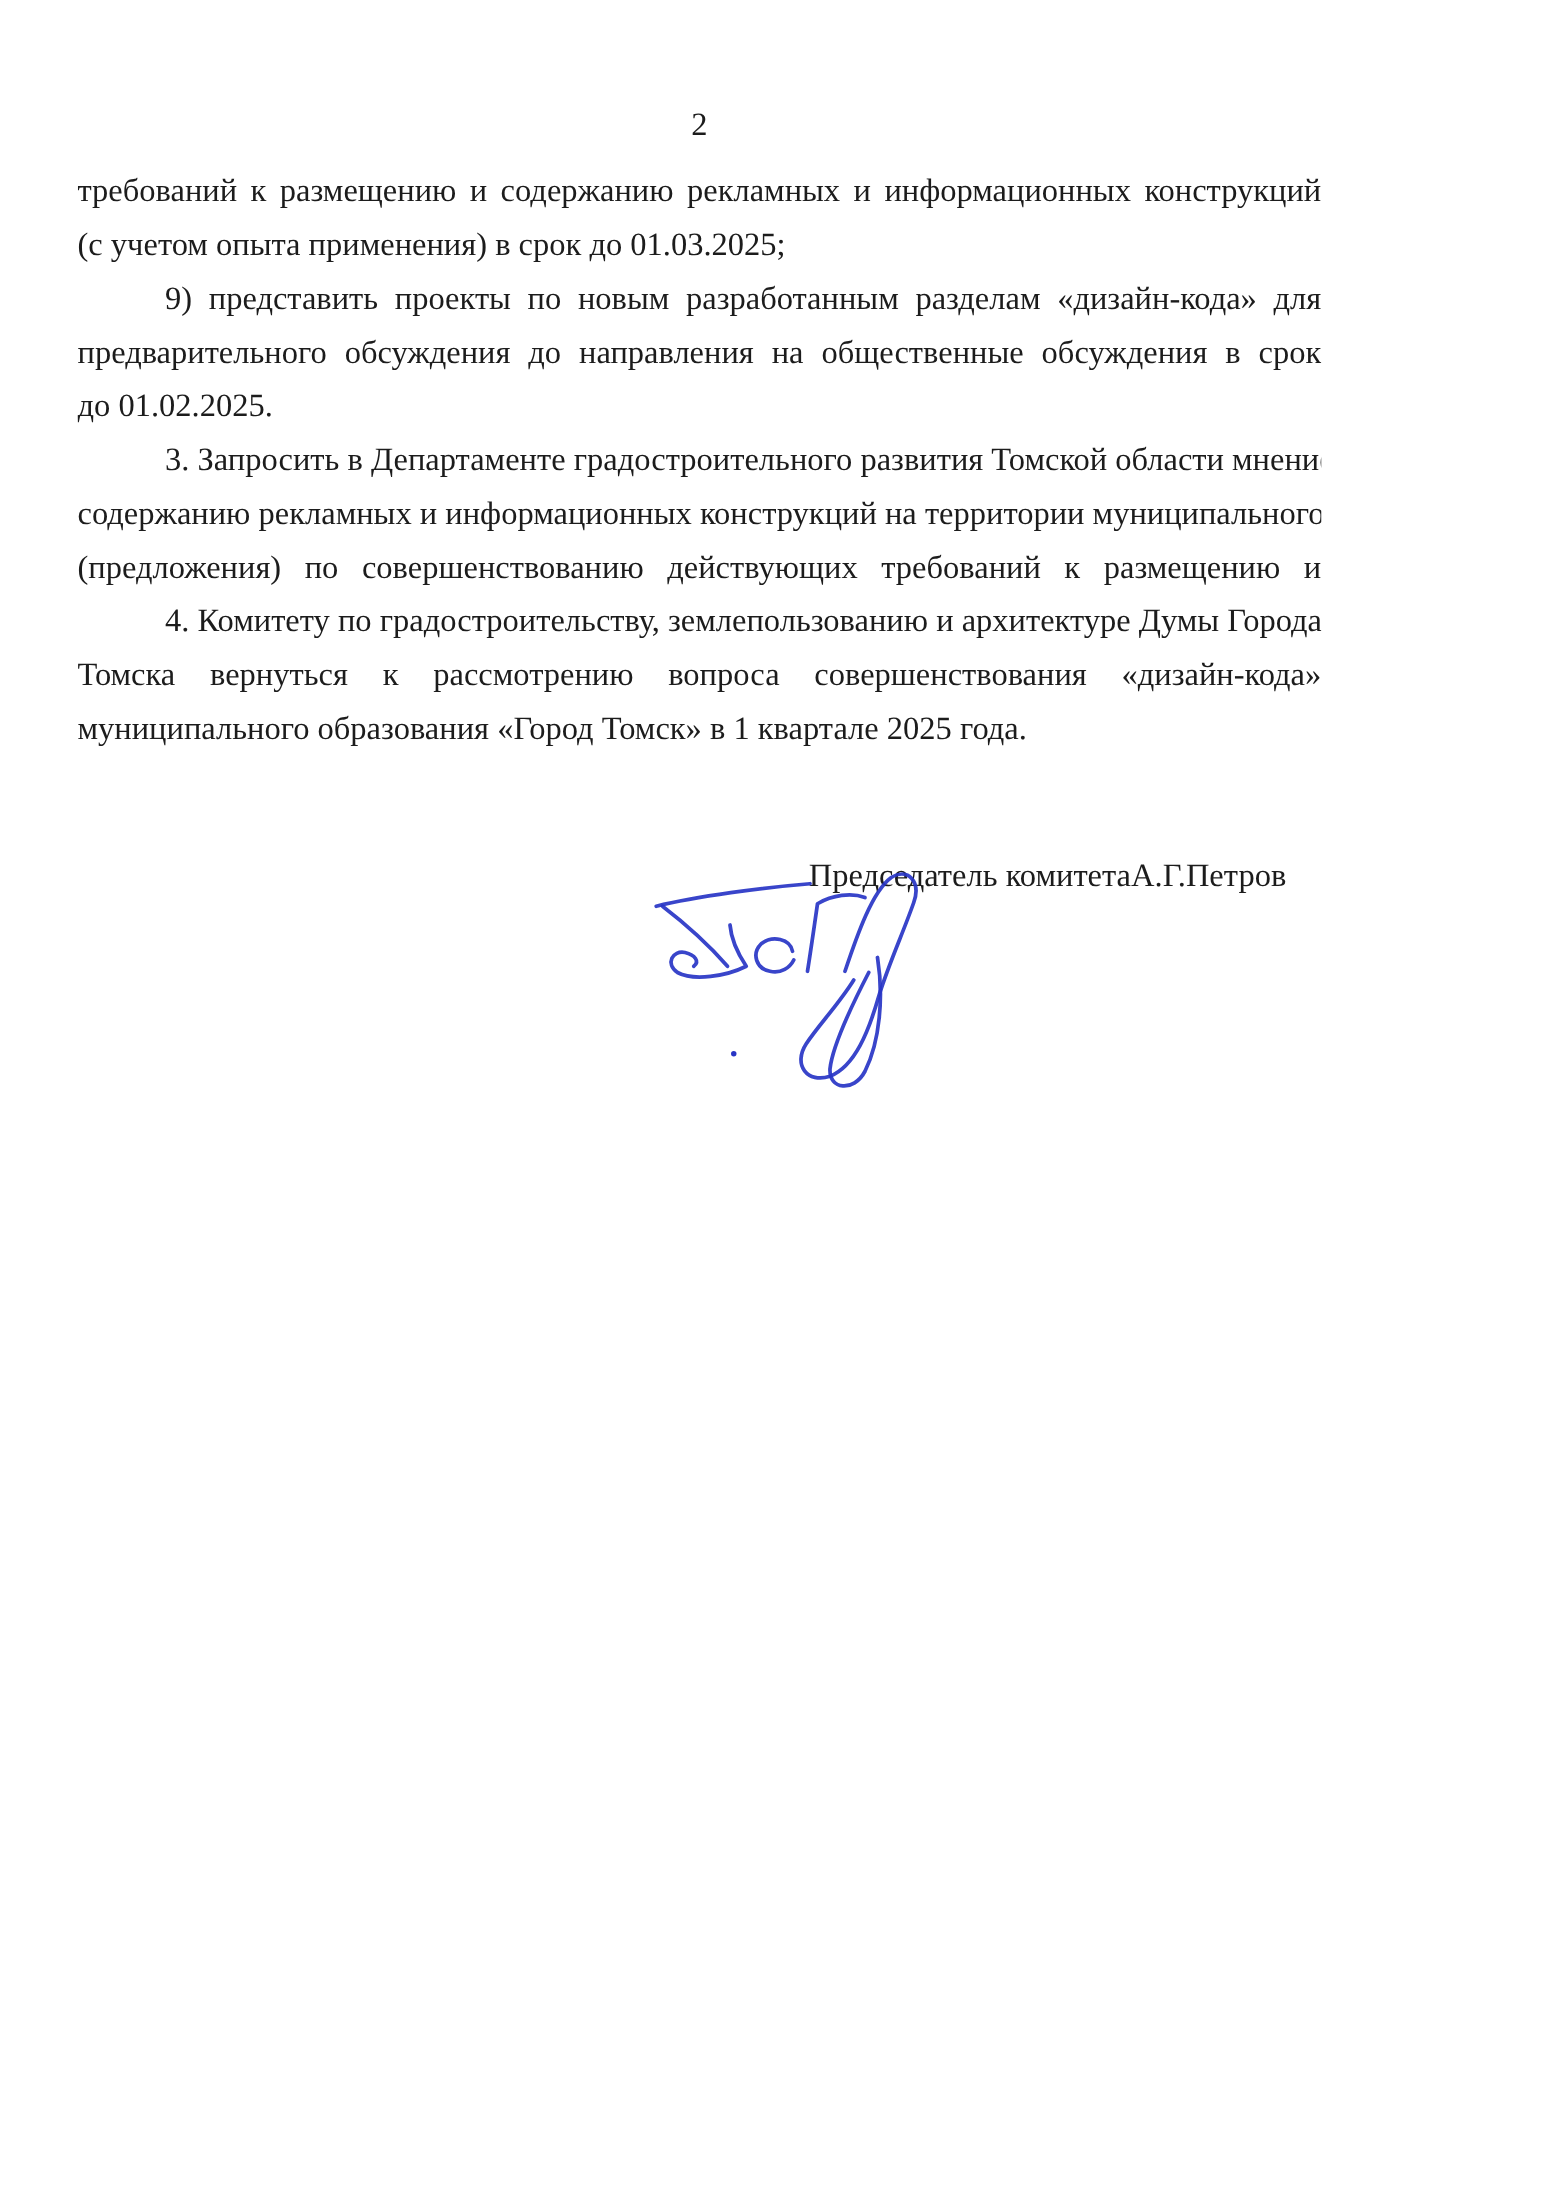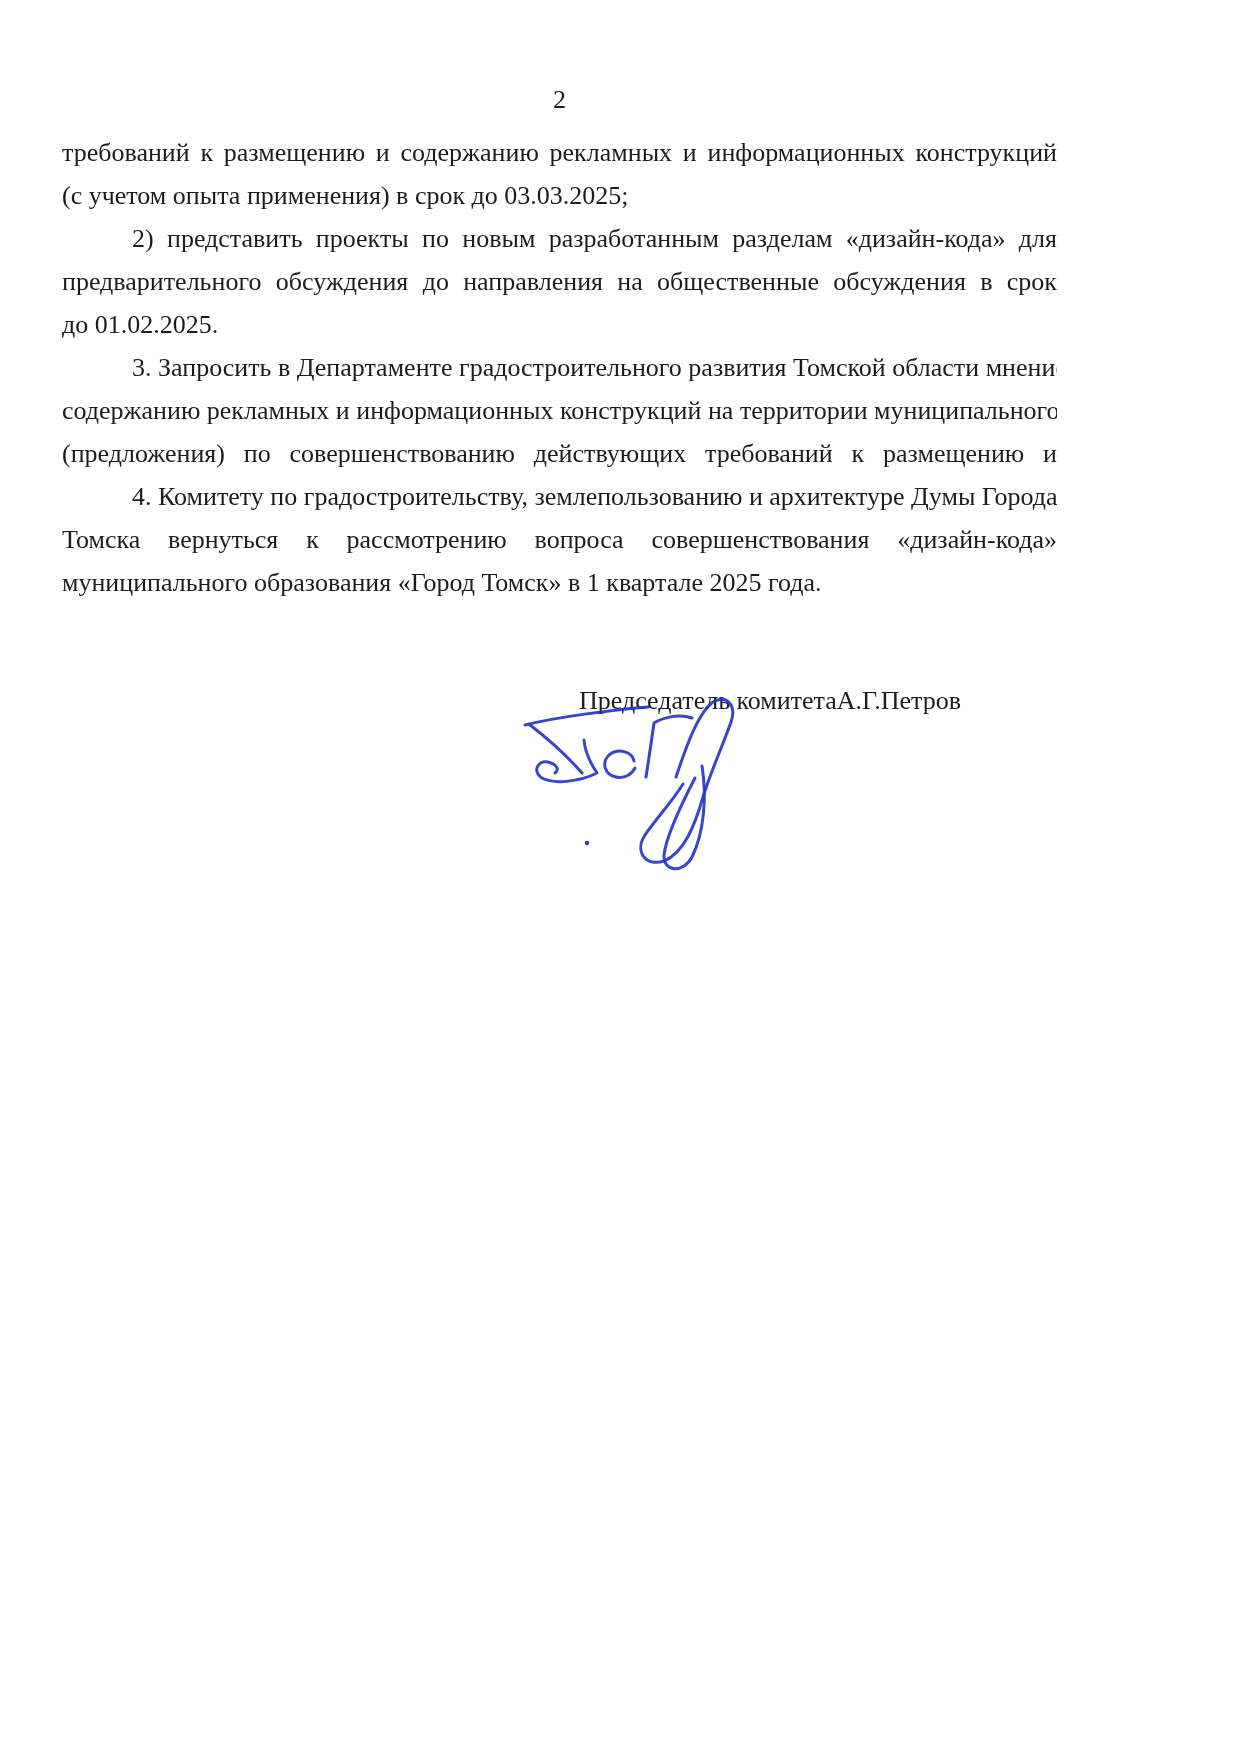--- a/index.html
+++ b/index.html
@@ -48,21 +48,21 @@
     text-indent: 70px;
   }
   .sig-row {
     margin-top: 75px;
     display: flex;
     justify-content: flex-end;
     font-size: 26px;
     line-height: 43px;
   }
   .sig-name {
-    margin-right: 96px;
+    margin-right: 28px;
   }
   .sig-svg {
     position: absolute;
     left: 505px;
     top: 685px;
     width: 250px;
     height: 200px;
     pointer-events: none;
   }
   .sig-svg path {
@@ -80,22 +80,22 @@
 </head>
 <body>
 
 <div class="page" style="color: rgb(28, 28, 28); background: rgb(255, 255, 255);">
   <div class="content">
 
     <div class="pagenum">2</div>
 
     <div class="doc-body">
         <div class="line">требований к размещению и содержанию рекламных и информационных конструкций</div>
-        <div class="line final">(с учетом опыта применения) в срок до 03.03.2025;</div>
-        <div class="line indent">2) представить проекты по новым разработанным разделам «дизайн-кода» для</div>
+        <div class="line final">(с учетом опыта применения) в срок до 01.03.2025;</div>
+        <div class="line indent">9) представить проекты по новым разработанным разделам «дизайн-кода» для</div>
         <div class="line">предварительного обсуждения до направления на общественные обсуждения в срок</div>
         <div class="line final">до 01.02.2025.</div>
         <div class="line indent">3. Запросить в Департаменте градостроительного развития Томской области мнение</div>
         <div class="line">содержанию рекламных и информационных конструкций на территории муниципального</div>
         <div class="line">(предложения) по совершенствованию действующих требований к размещению и</div>
         <div class="line indent">4. Комитету по градостроительству, землепользованию и архитектуре Думы Города</div>
         <div class="line">Томска вернуться к рассмотрению вопроса совершенствования «дизайн-кода»</div>
         <div class="line final">муниципального образования «Город Томск» в 1 квартале 2025 года.</div>
       </div>
 

